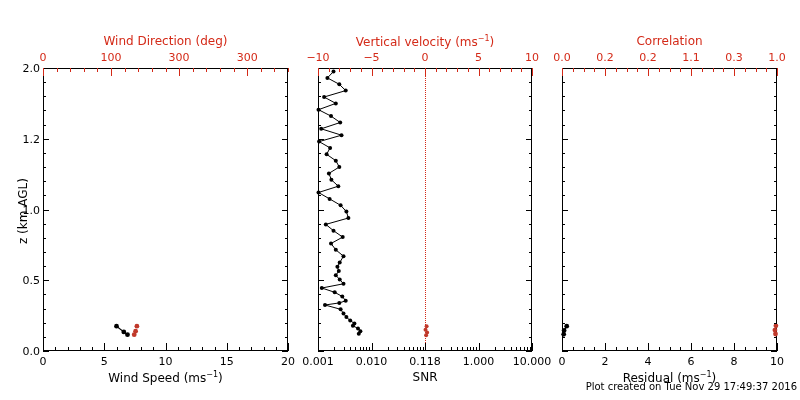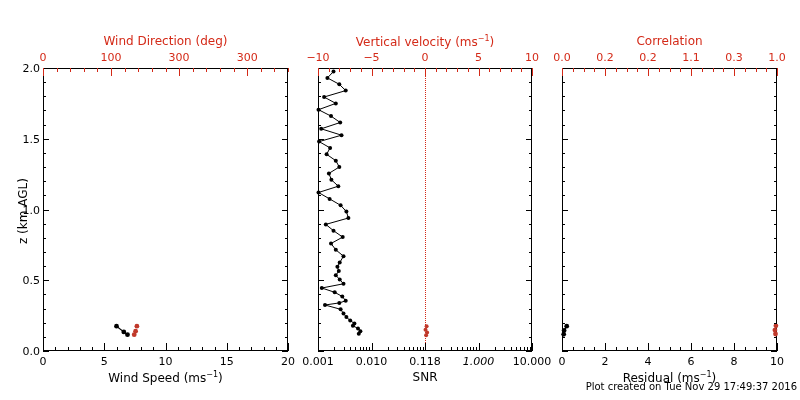--- a/index.html
+++ b/index.html
@@ -136,21 +136,21 @@
       <div class="tickh" style="left: 526px; top: 280.25px; width: 6px;"></div>
       <div class="tickh" style="left: 562px; top: 280.25px; width: 6px;"></div>
       <div class="tickh" style="left: 771px; top: 280.25px; width: 6px;"></div>
       <div class="ylab" style="left: 40px; top: 209.5px;">1.0</div>
       <div class="tickh" style="left: 43px; top: 209.5px; width: 6px;"></div>
       <div class="tickh" style="left: 282px; top: 209.5px; width: 6px;"></div>
       <div class="tickh" style="left: 318px; top: 209.5px; width: 6px;"></div>
       <div class="tickh" style="left: 526px; top: 209.5px; width: 6px;"></div>
       <div class="tickh" style="left: 562px; top: 209.5px; width: 6px;"></div>
       <div class="tickh" style="left: 771px; top: 209.5px; width: 6px;"></div>
-      <div class="ylab" style="left: 40px; top: 138.75px;">1.5</div>
+      <div class="ylab" style="left: 40px; top: 138.75px;">1.2</div>
       <div class="tickh" style="left: 43px; top: 138.75px; width: 6px;"></div>
       <div class="tickh" style="left: 282px; top: 138.75px; width: 6px;"></div>
       <div class="tickh" style="left: 318px; top: 138.75px; width: 6px;"></div>
       <div class="tickh" style="left: 526px; top: 138.75px; width: 6px;"></div>
       <div class="tickh" style="left: 562px; top: 138.75px; width: 6px;"></div>
       <div class="tickh" style="left: 771px; top: 138.75px; width: 6px;"></div>
       <div class="ylab" style="left: 40px; top: 68px;">2.0</div>
       <div class="tickh" style="left: 43px; top: 68px; width: 6px;"></div>
       <div class="tickh" style="left: 282px; top: 68px; width: 6px;"></div>
       <div class="tickh" style="left: 318px; top: 68px; width: 6px;"></div>
@@ -317,21 +317,21 @@
       <div class="tick red" style="left: 260.778px; top: 68px; height: 4px;"></div>
       <div class="tick red" style="left: 274.389px; top: 68px; height: 4px;"></div>
       <div class="tick red" style="left: 288px; top: 68px; height: 4px;"></div>
       <div class="tick" style="left: 318px; top: 343px; height: 8px;"></div>
       <div class="tlab" style="left: 318px; top: 355px;">0.001</div>
       <div class="tick" style="left: 371.5px; top: 343px; height: 8px;"></div>
       <div class="tlab" style="left: 371.5px; top: 355px;">0.010</div>
       <div class="tick" style="left: 425px; top: 343px; height: 8px;"></div>
       <div class="tlab" style="left: 425px; top: 355px;">0.118</div>
       <div class="tick" style="left: 478.5px; top: 343px; height: 8px;"></div>
-      <div class="tlab" style="left: 478.5px; top: 355px; font-style: italic;">1.000</div>
+      <div class="tlab" style="left: 478.5px; top: 355px;">1.000</div>
       <div class="tick" style="left: 532px; top: 343px; height: 8px;"></div>
       <div class="tlab" style="left: 532px; top: 355px;">10.000</div>
       <div class="tick" style="left: 334.105px; top: 347px; height: 4px;"></div>
       <div class="tick" style="left: 343.526px; top: 347px; height: 4px;"></div>
       <div class="tick" style="left: 350.21px; top: 347px; height: 4px;"></div>
       <div class="tick" style="left: 355.395px; top: 347px; height: 4px;"></div>
       <div class="tick" style="left: 359.631px; top: 347px; height: 4px;"></div>
       <div class="tick" style="left: 363.213px; top: 347px; height: 4px;"></div>
       <div class="tick" style="left: 366.315px; top: 347px; height: 4px;"></div>
       <div class="tick" style="left: 369.052px; top: 347px; height: 4px;"></div>

